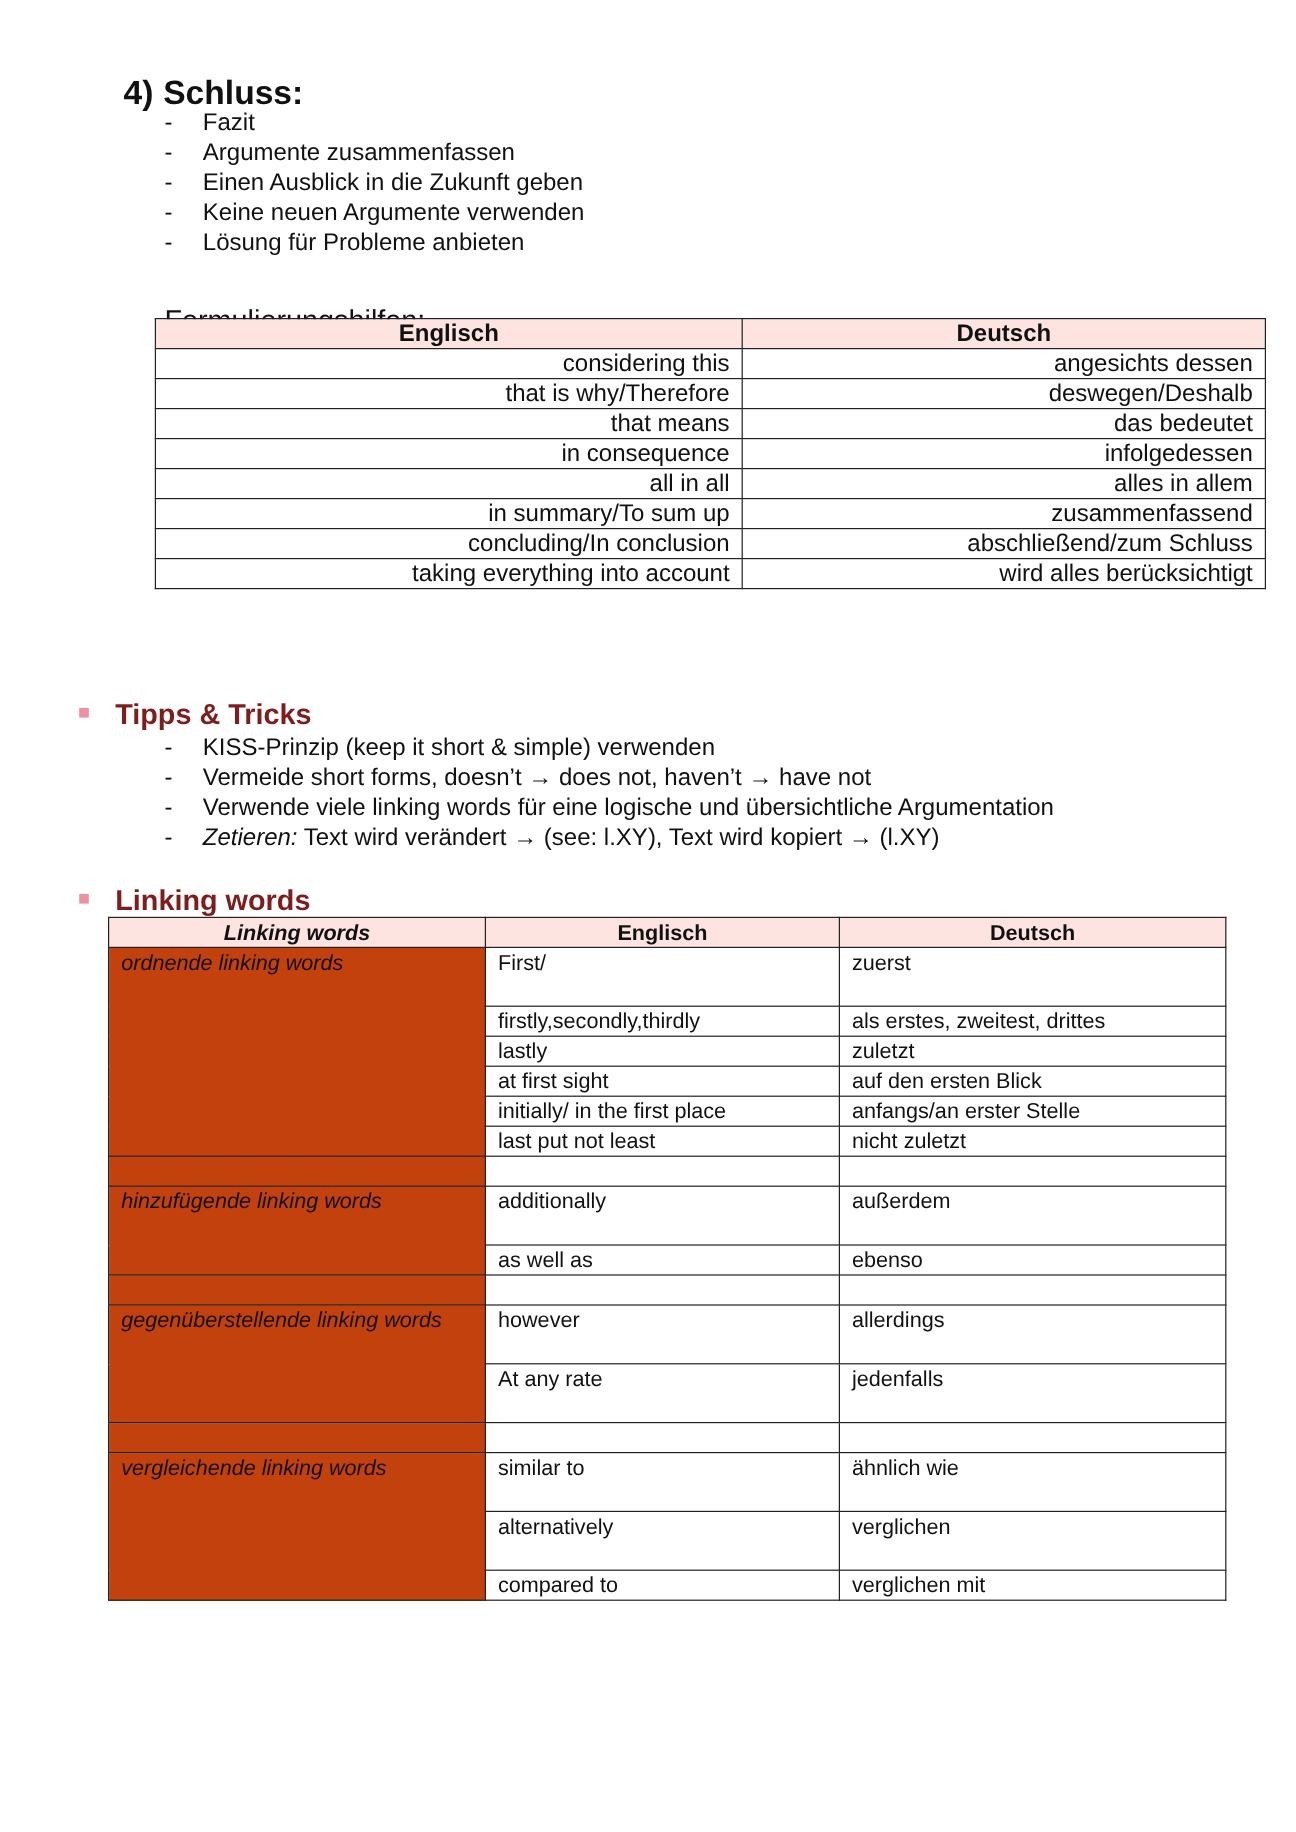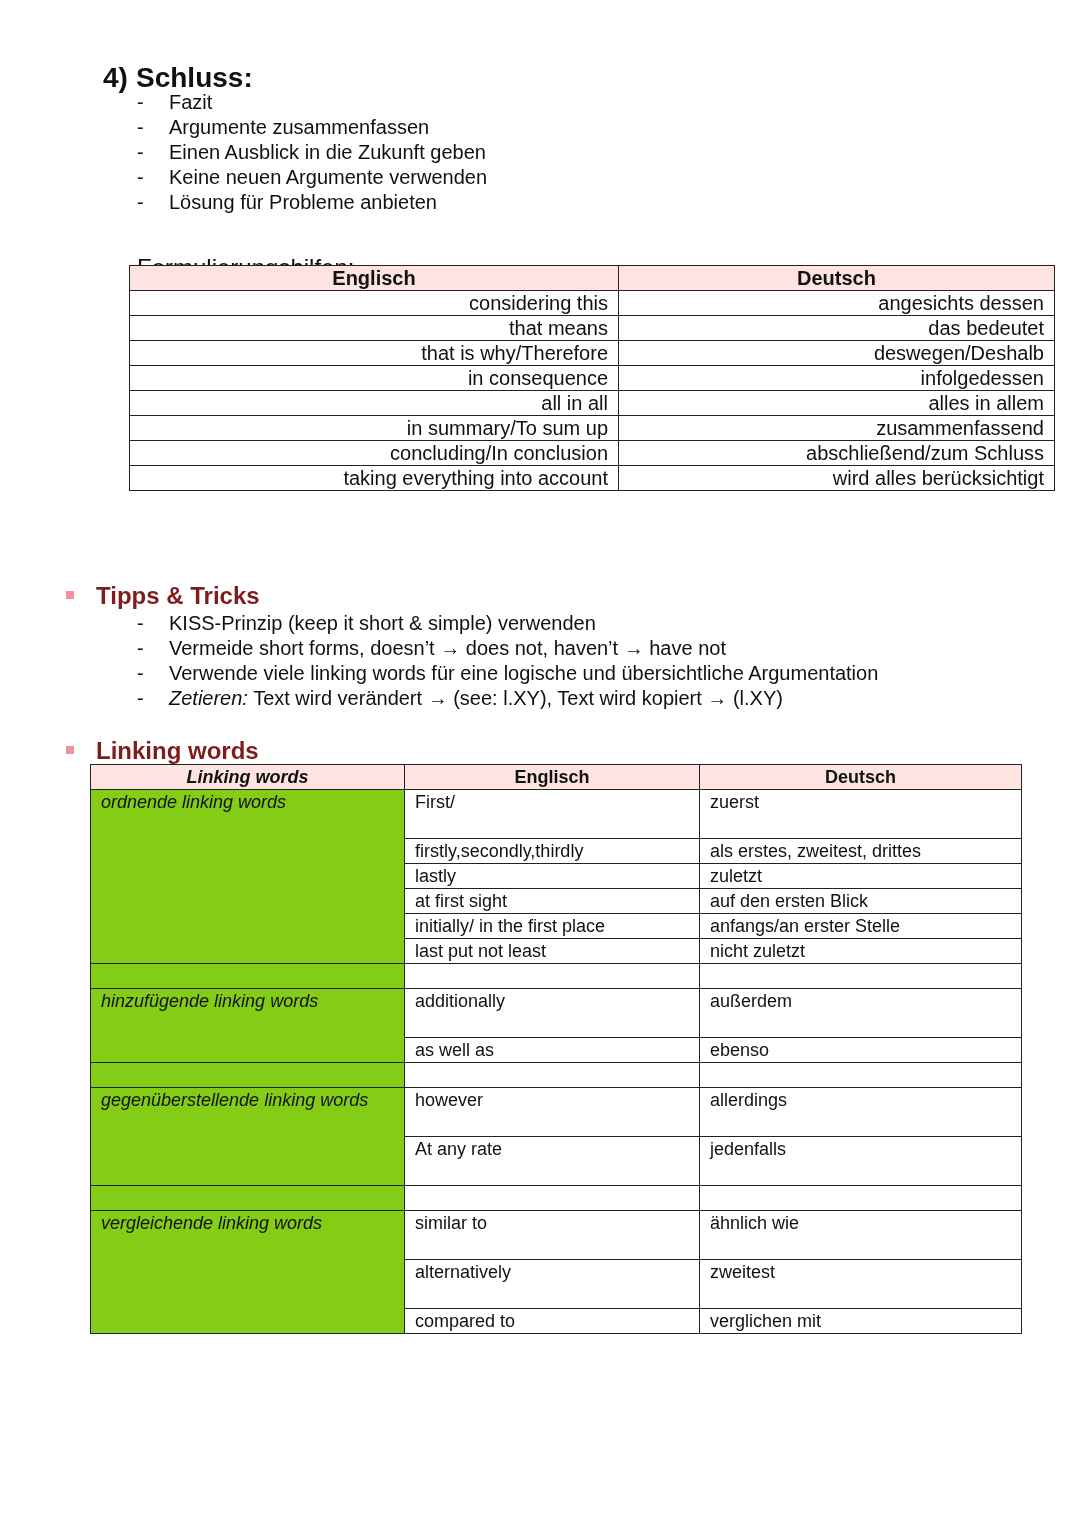--- a/index.html
+++ b/index.html
@@ -27,21 +27,21 @@
     .section-head .bullet { display: inline-block; width: 8px; height: 8px; background: #ef8fa0; margin-right: 22px; vertical-align: middle; position: relative; top: -3px; }
     .sec-tipps { top: 582px; }
     .list-tipps { left: 137px; top: 611px; }
     .list-tipps li em { font-style: italic; }
     .sec-linking { top: 737px; }
 
     .t2 { left: 90px; top: 764px; width: 932px; }
     .t2 th, .t2 td { border: 1.5px solid #222222; font-size: 18px; line-height: 22px; vertical-align: top; padding: 1px 10px; text-align: left; }
     .t2 th { background: #fde4e1; font-weight: bold; text-align: center; padding: 1px 10px; height: 22px; }
     .t2 th.h-link { font-style: italic; }
-    .t2 td.cat { background: #84cc16; font-style: italic; }
+    .t2 td.cat { background: #c2410c; font-style: italic; }
     .t2 col.c1 { width: 314px; }
     .t2 col.c2 { width: 295px; }
     .t2 tr.tall td { height: 46px; }
     .t2 tr.short td { height: 22px; }
     .t2 tr.blank td { height: 22px; }
   </style>
 </head>
 <body>
 
 <div class="abs h-schluss">
@@ -68,26 +68,26 @@
       <th>Englisch</th>
       <th>Deutsch</th>
     </tr>
   </thead>
   <tbody id="t1-body">
       <tr>
         <td>considering this</td>
         <td>angesichts dessen</td>
       </tr>
       <tr>
+        <td>that is why/Therefore</td>
+        <td>deswegen/Deshalb</td>
+      </tr>
+      <tr>
         <td>that means</td>
         <td>das bedeutet</td>
-      </tr>
-      <tr>
-        <td>that is why/Therefore</td>
-        <td>deswegen/Deshalb</td>
       </tr>
       <tr>
         <td>in consequence</td>
         <td>infolgedessen</td>
       </tr>
       <tr>
         <td>all in all</td>
         <td>alles in allem</td>
       </tr>
       <tr>
@@ -192,20 +192,20 @@
         <td></td>
         <td></td>
       </tr>
       <tr class="tall">
         <td class="cat" rowspan="3">vergleichende linking words</td>
         <td>similar to</td>
         <td>ähnlich wie</td>
       </tr>
       <tr class="tall">
         <td>alternatively</td>
-        <td>zweitest</td>
+        <td>verglichen</td>
       </tr>
       <tr class="short">
         <td>compared to</td>
         <td>verglichen mit</td>
       </tr>
     </tbody>
 </table>
 
 </body></html>

